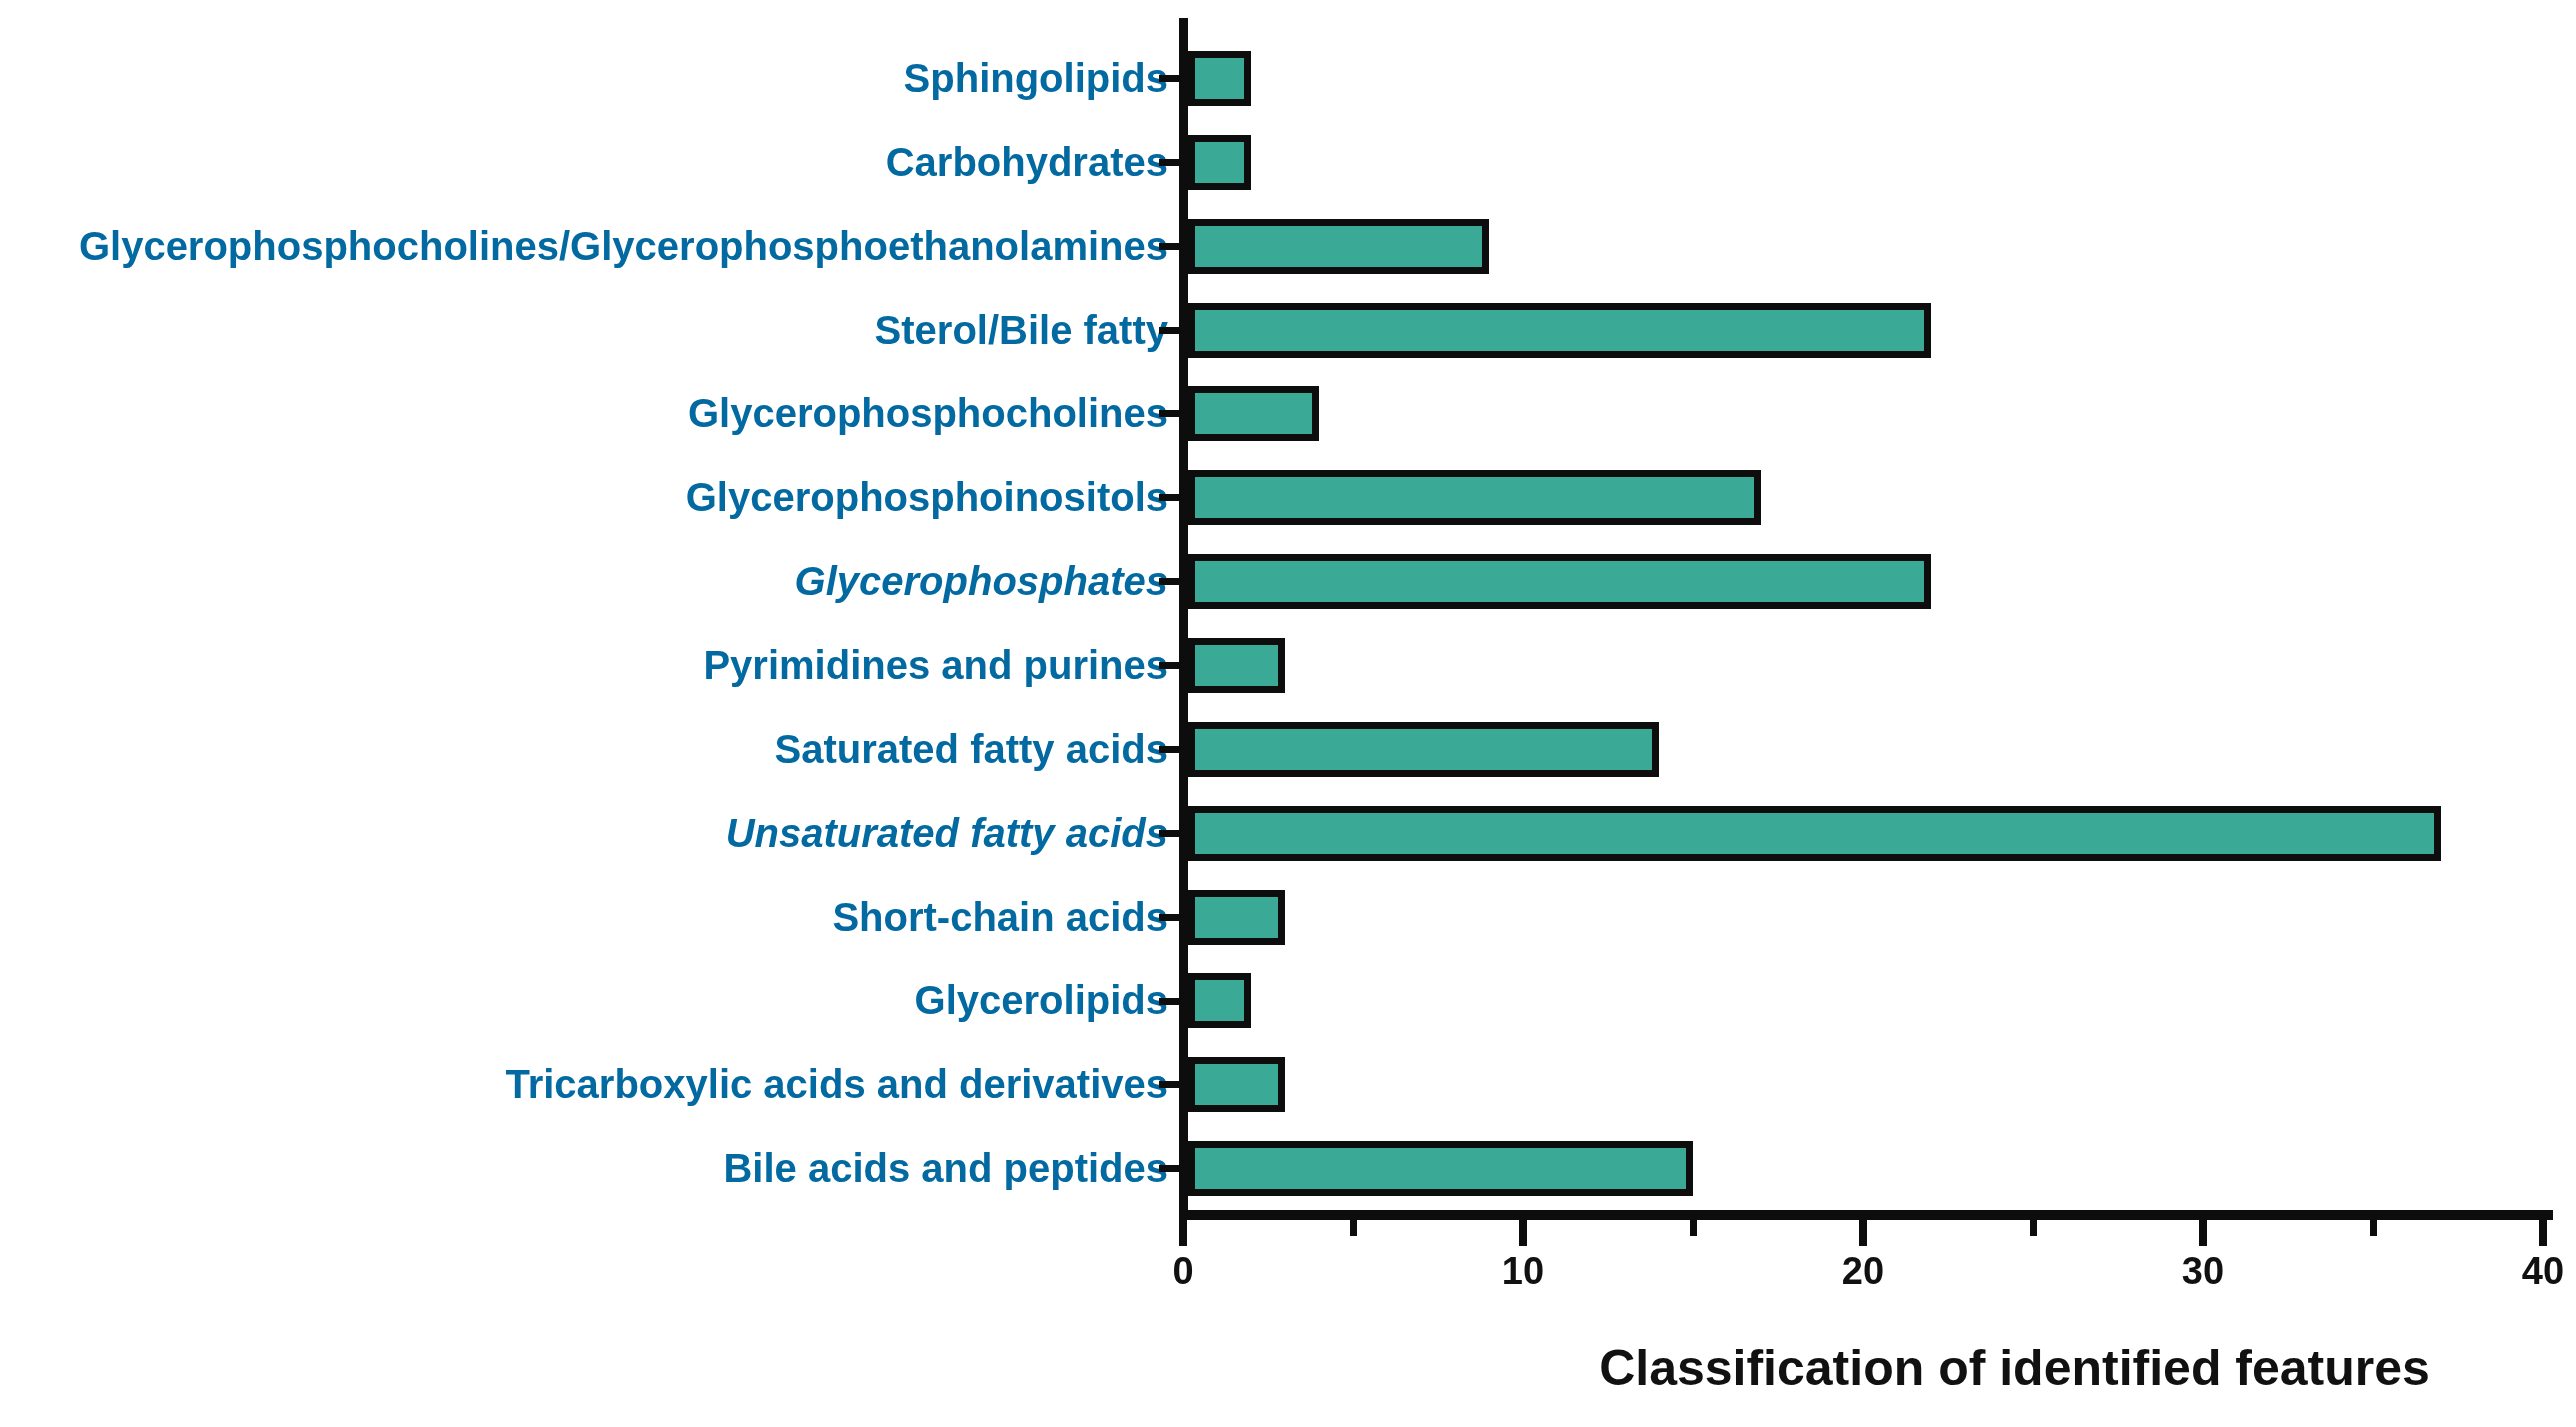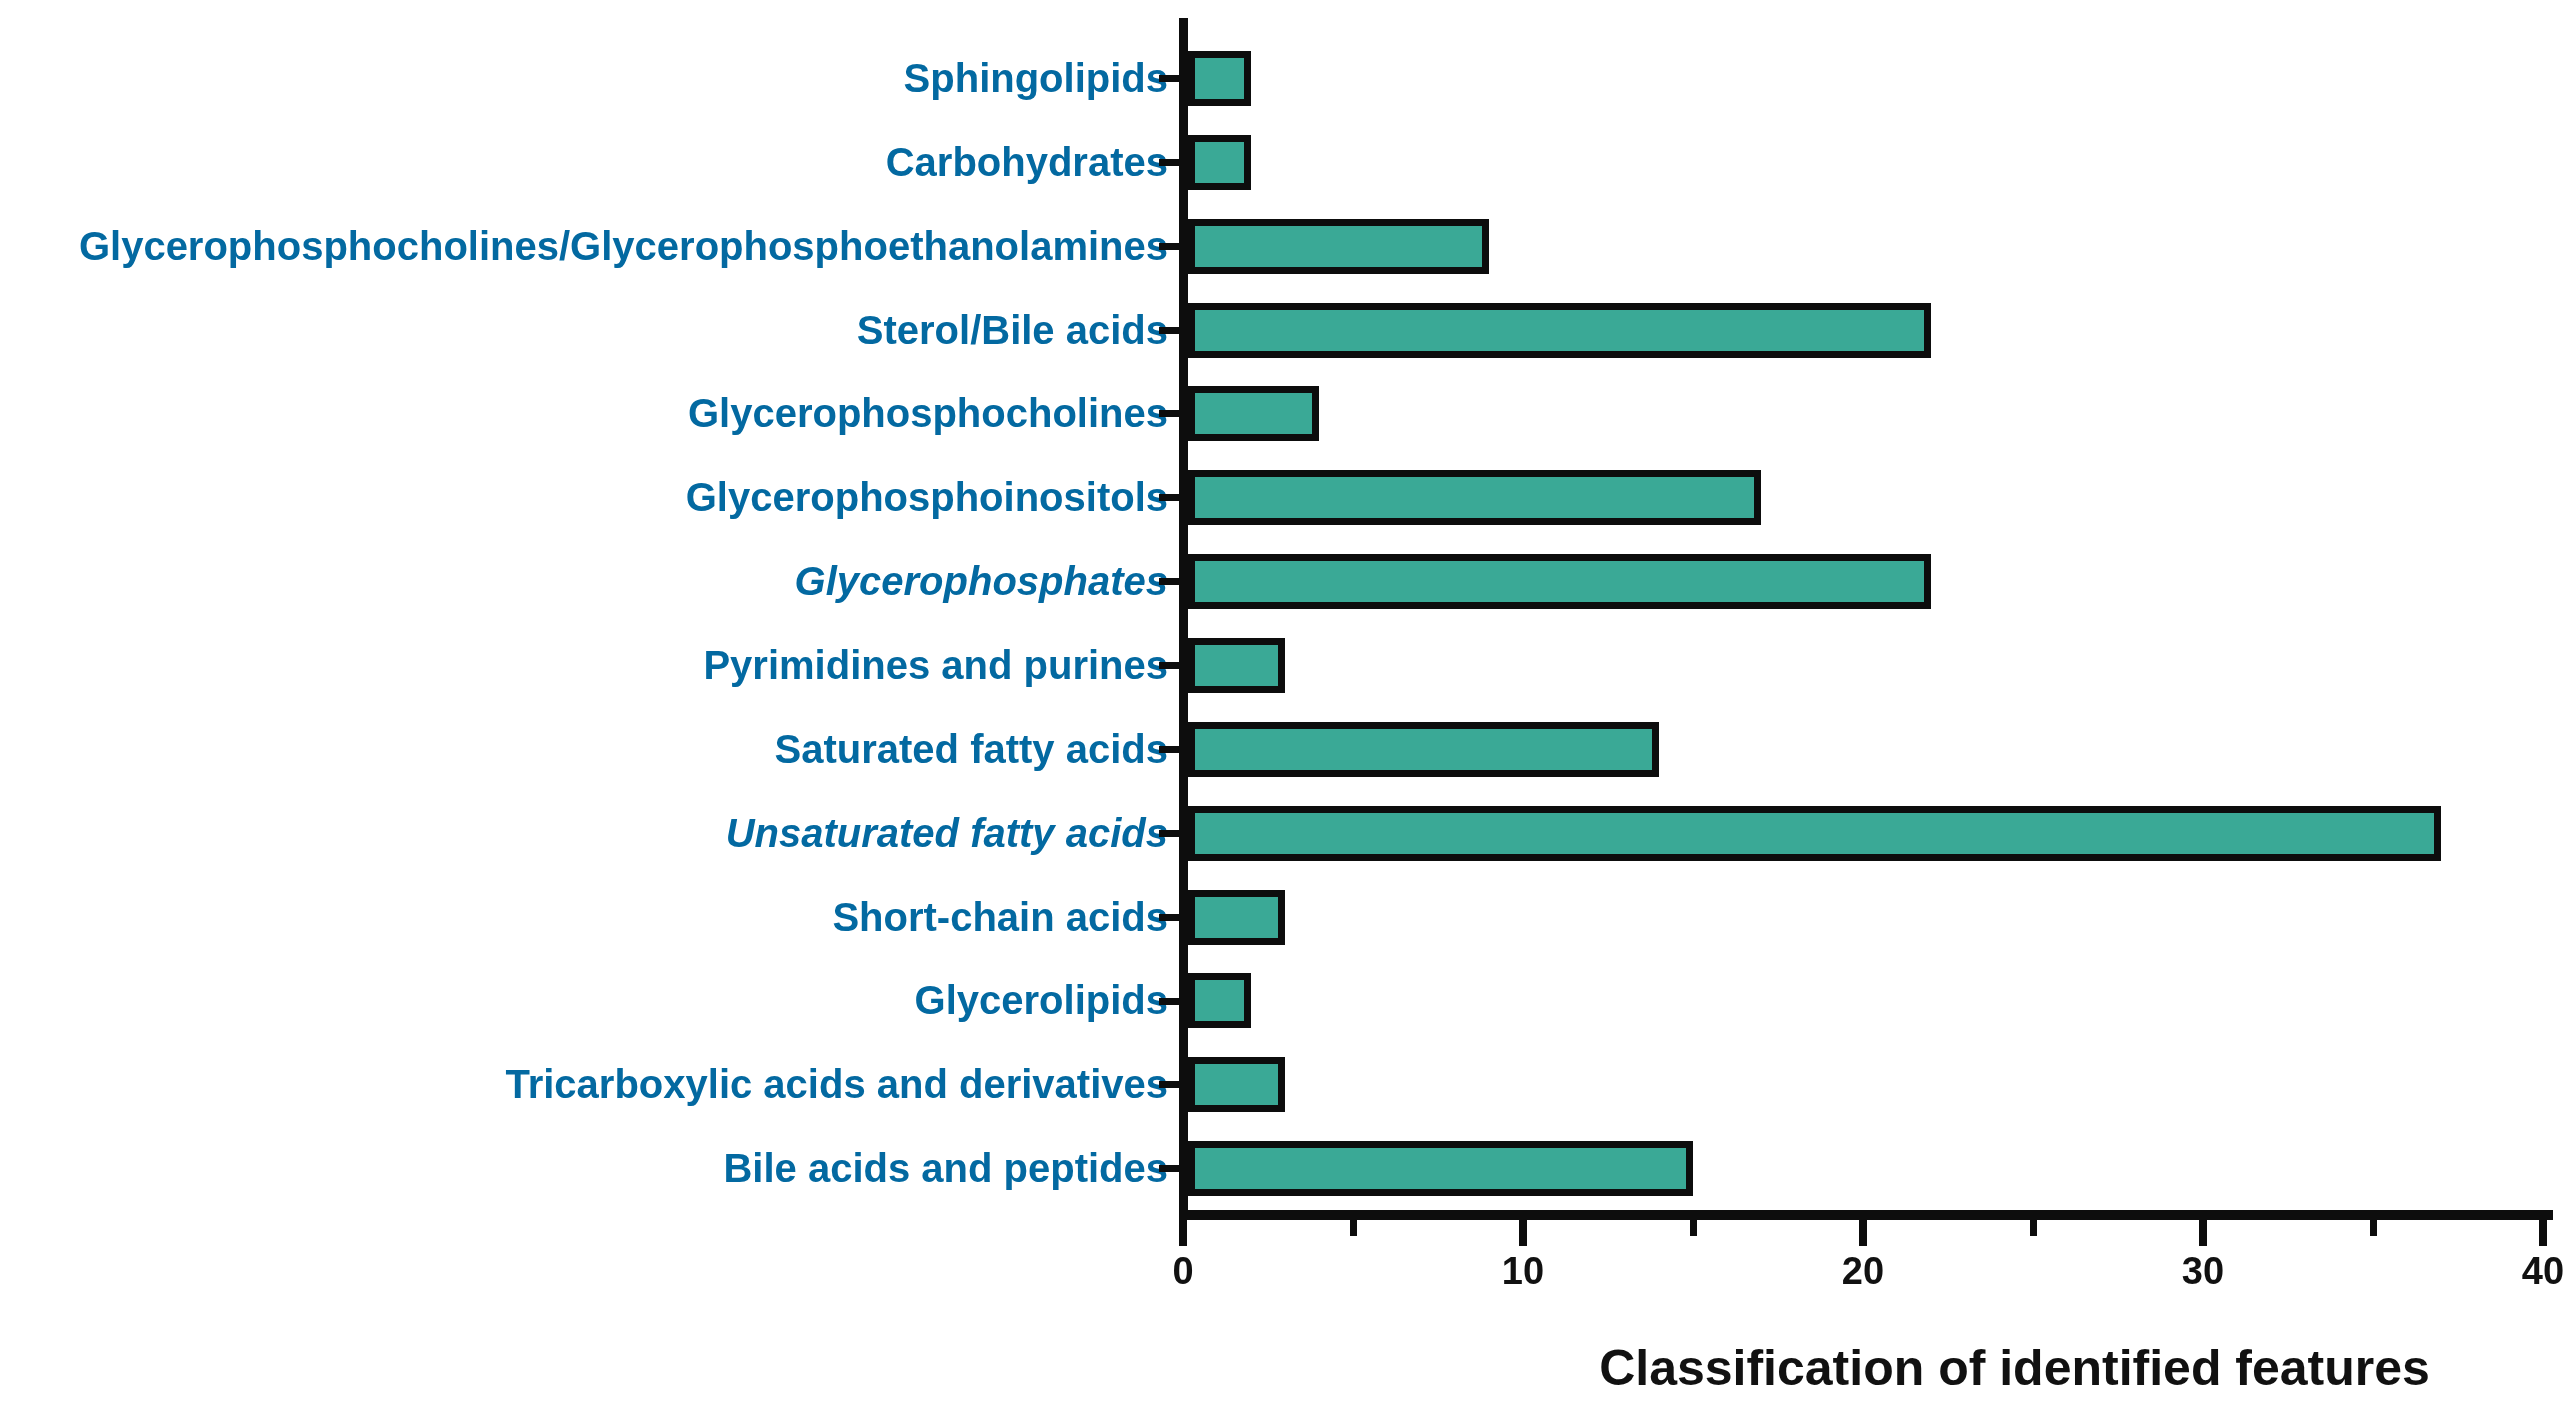--- a/index.html
+++ b/index.html
@@ -71,21 +71,21 @@
   <div id="rows">
       <div class="cat-label" style="top: 51px;">Sphingolipids</div>
       <div class="cat-tick" style="left: 1159px; width: 21.6px; height: 6.6px; top: 75px;"></div>
       <div class="bar" style="left: 1188px; top: 51px; height: 55px; width: 63px; background: rgb(58, 169, 150); border: 7.5px solid rgb(13, 13, 13);"></div>
       <div class="cat-label" style="top: 135px;">Carbohydrates</div>
       <div class="cat-tick" style="left: 1159px; width: 21.6px; height: 6.6px; top: 159px;"></div>
       <div class="bar" style="left: 1188px; top: 135px; height: 55px; width: 63px; background: rgb(58, 169, 150); border: 7.5px solid rgb(13, 13, 13);"></div>
       <div class="cat-label" style="top: 219px;">Glycerophosphocholines/Glycerophosphoethanolamines</div>
       <div class="cat-tick" style="left: 1159px; width: 21.6px; height: 6.6px; top: 243px;"></div>
       <div class="bar" style="left: 1188px; top: 219px; height: 55px; width: 301px; background: rgb(58, 169, 150); border: 7.5px solid rgb(13, 13, 13);"></div>
-      <div class="cat-label" style="top: 303px;">Sterol/Bile acids</div>
+      <div class="cat-label" style="top: 303px;">Sterol/Bile fatty</div>
       <div class="cat-tick" style="left: 1159px; width: 21.6px; height: 6.6px; top: 327px;"></div>
       <div class="bar" style="left: 1188px; top: 303px; height: 55px; width: 743px; background: rgb(58, 169, 150); border: 7.5px solid rgb(13, 13, 13);"></div>
       <div class="cat-label" style="top: 386px;">Glycerophosphocholines</div>
       <div class="cat-tick" style="left: 1159px; width: 21.6px; height: 6.6px; top: 410px;"></div>
       <div class="bar" style="left: 1188px; top: 386px; height: 55px; width: 131px; background: rgb(58, 169, 150); border: 7.5px solid rgb(13, 13, 13);"></div>
       <div class="cat-label" style="top: 470px;">Glycerophosphoinositols</div>
       <div class="cat-tick" style="left: 1159px; width: 21.6px; height: 6.6px; top: 494px;"></div>
       <div class="bar" style="left: 1188px; top: 470px; height: 55px; width: 573px; background: rgb(58, 169, 150); border: 7.5px solid rgb(13, 13, 13);"></div>
       <div class="cat-label" style="top: 554px; font-style: italic;">Glycerophosphates</div>
       <div class="cat-tick" style="left: 1159px; width: 21.6px; height: 6.6px; top: 578px;"></div>

